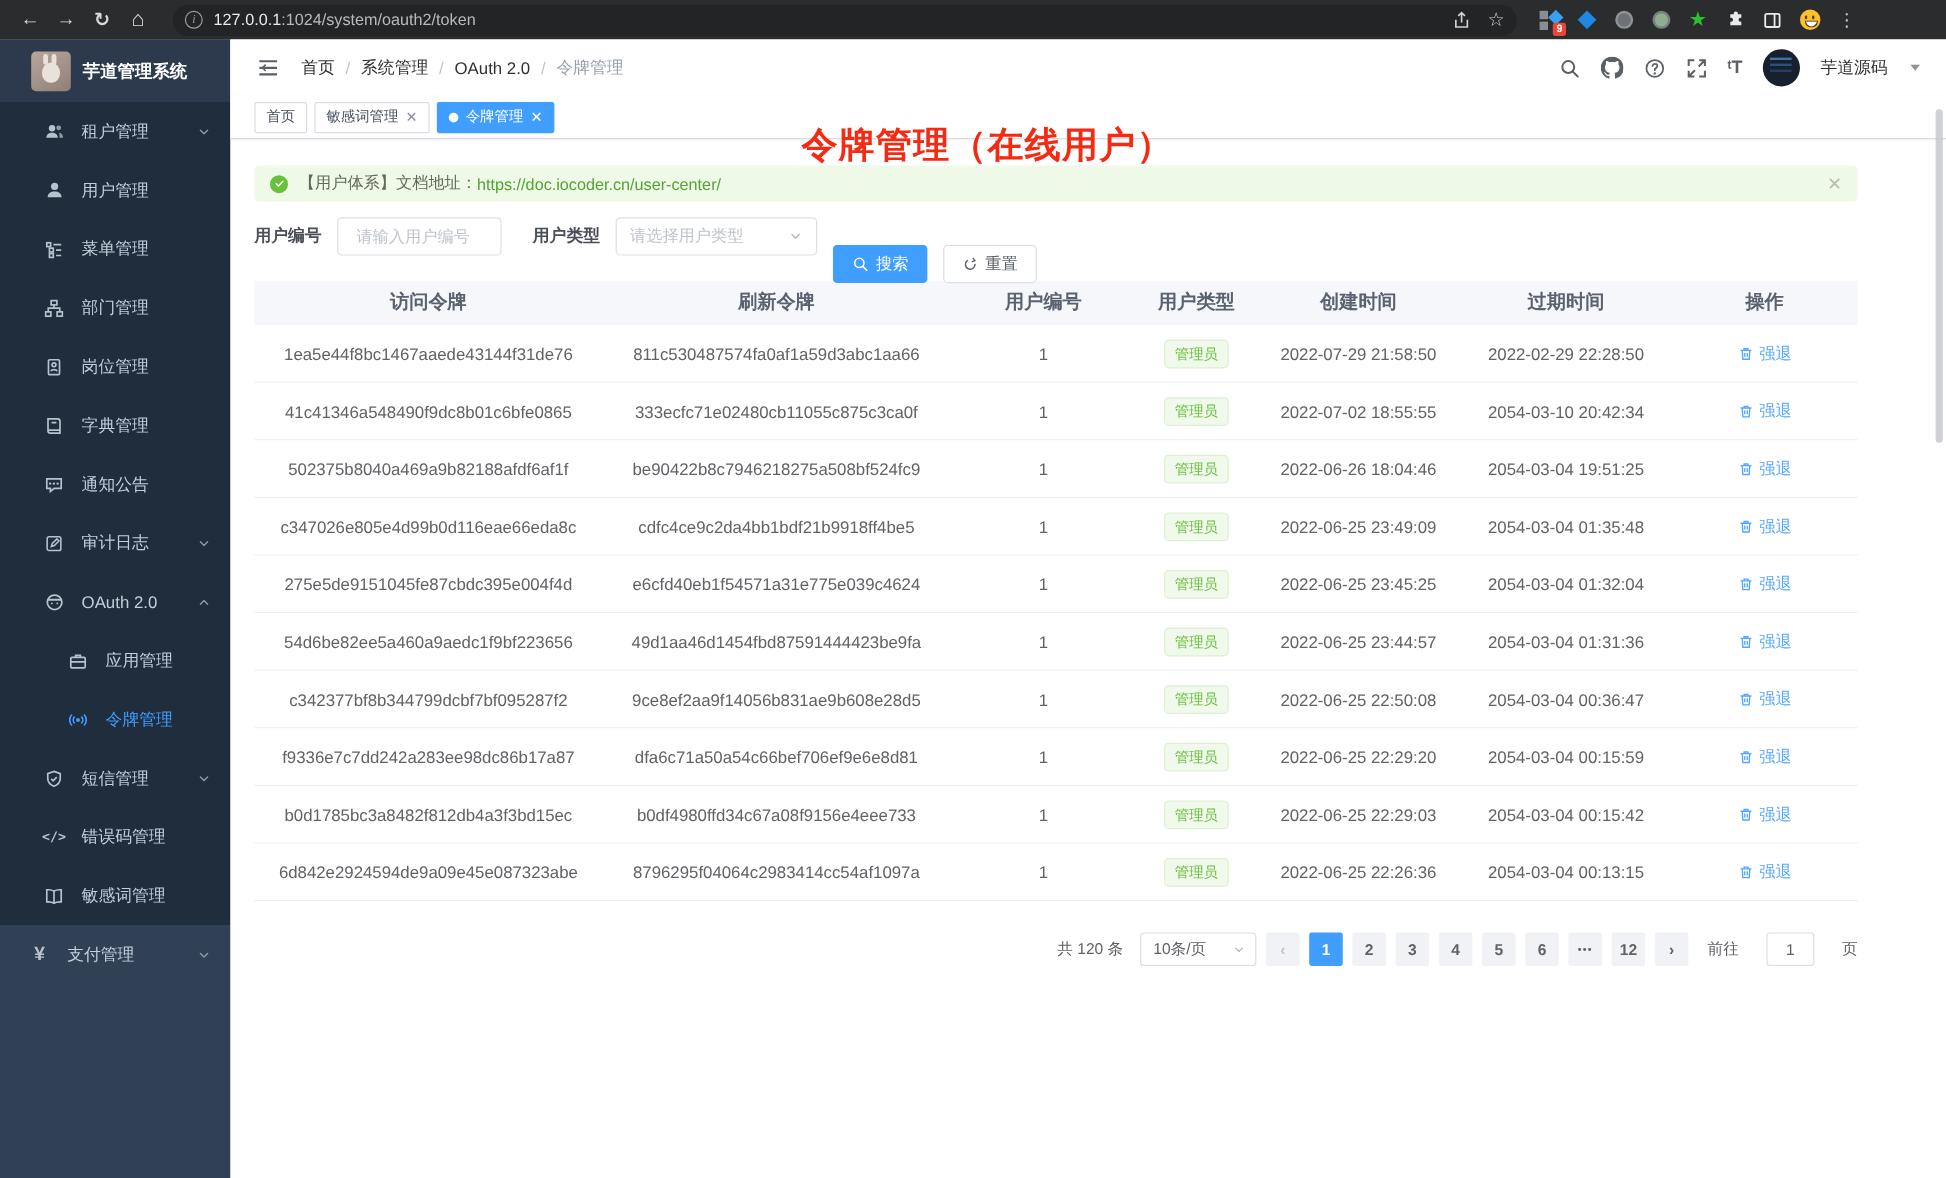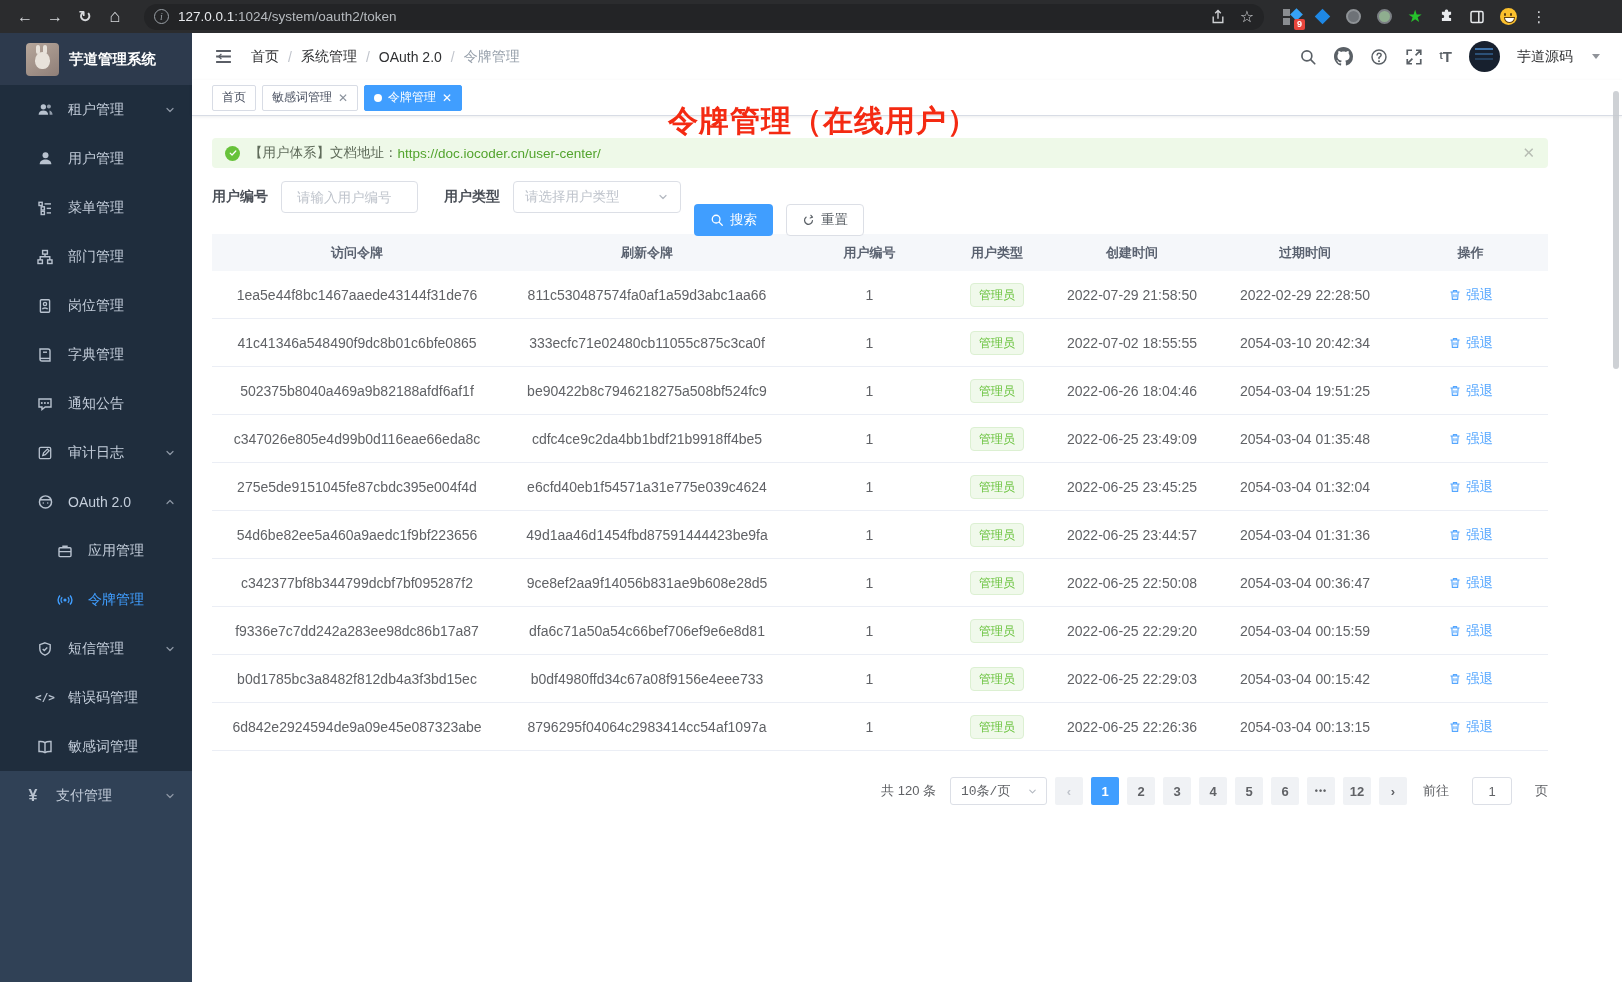--- a/index.html
+++ b/index.html
@@ -89,28 +89,28 @@
   .f-input::placeholder { color:#bfc4cc; }
   .f-select { width:168px; height:32px; border:1px solid #dcdfe6; border-radius:4px; padding:0 11px; display:flex; align-items:center; color:#bfc4cc; font-size:13.5px; cursor:pointer; background:#fff; }
   .f-select .chev { margin-left:auto; color:#b4b9c1; display:flex; }
   .gap26 { width:26px; } .gap13 { width:13px; }
   .btn { height:32px; border-radius:4px; display:inline-flex; align-items:center; justify-content:center; gap:6px; font-size:13.5px; cursor:pointer; padding:0 15px; border:1px solid transparent;margin-top:46px; }
   .btn-primary { background:#409eff; color:#fff; }
   .btn-plain { background:#fff; border-color:#dcdfe6; color:#5a6066; }
 
   .table { margin-top:21px; }
   .t-row { display:grid; grid-template-columns:290px 290px 155px 100px 170px 176px 155px; align-items:center; text-align:center; }
-  .t-head { height:37px; background:#f5f7fa; color:#5a6270; font-weight:bold; font-size:13px; }
+  .t-head { height:37px; background:#f5f7fa; color:#5a6270; font-weight:bold; font-size:16px; }
   .t-body .t-row { height:48px; border-bottom:1px solid #ebeef5; color:#606266; font-size:14px; background:#fff; }
   .badge-admin { display:inline-block; background:#f0f9eb; border:1px solid #dcf0d2; color:#67c23a; font-size:12px; line-height:1; padding:5px 8px; border-radius:4px; }
   .danger-link { color:#54a6ff; font-size:13.5px; cursor:pointer; display:inline-flex; align-items:center; gap:4px; justify-self:center; }
 
   .pager { margin-top:26px; display:flex; align-items:center; justify-content:flex-end; gap:8px; font-size:13px; color:#606266; }
   .pg-total { margin-right:6px; font-size:13px; }
-  .pg-size { width:97px; height:28px; border:1px solid #dcdfe6; border-radius:3px; display:flex; align-items:center; padding:0 8px 0 10px; color:#606266; cursor:pointer; background:#fff;font-family:Liberation Mono, monospace; }
+  .pg-size { width:97px; height:28px; border:1px solid #dcdfe6; border-radius:3px; display:flex; align-items:center; padding:0 8px 0 10px; color:#606266; cursor:pointer; background:#fff; }
   .pg-size .chev { margin-left:auto; color:#b4b9c1; display:flex; }
   .pg-btn { min-width:28px; height:28px; padding:0 4px; background:#f0f2f5; border-radius:2px; border:none; display:inline-flex; align-items:center; justify-content:center; font-size:13px; color:#606266; font-weight:bold; cursor:pointer; font-family:inherit; }
   .pg-btn.active { background:#409eff; color:#fff; }
   .pg-btn.disabled { color:#c0c4cc; cursor:default; }
   .pg-goto { display:flex; align-items:center; gap:23px; margin-left:8px; }
   .pg-input { width:40px; height:28px; border:1px solid #dcdfe6; border-radius:3px; text-align:center; font-size:13px; color:#606266; outline:none; font-family:inherit; }
 
   .vscroll { position:absolute; right:3px; top:58px; width:6px; height:278px; background:#c6c9ce; border-radius:3px; opacity:.85; }
 </style>
 </head>

